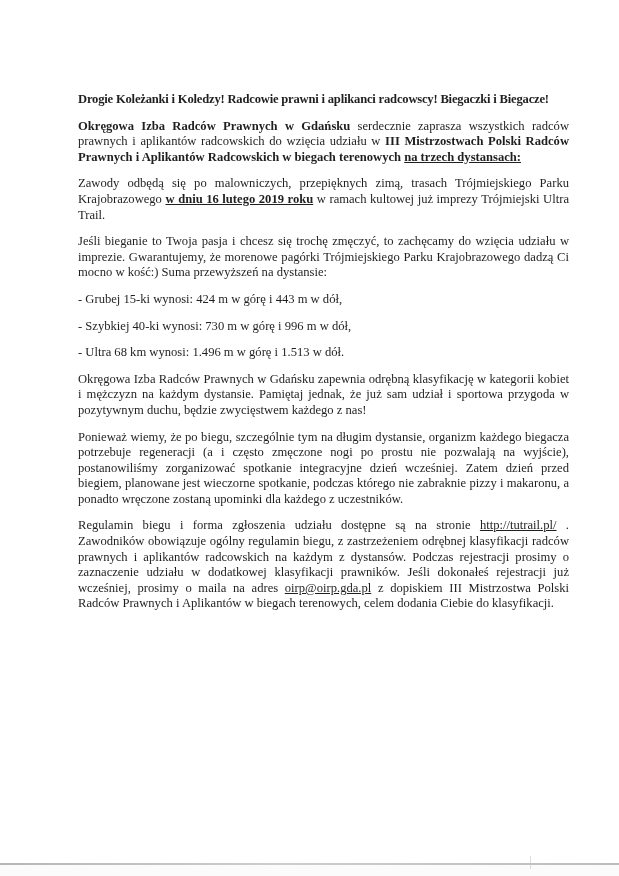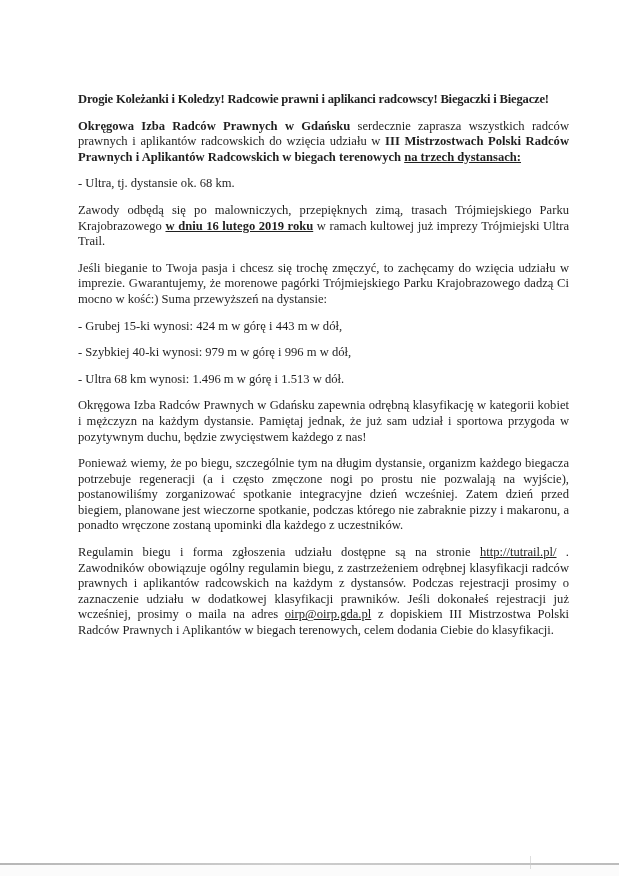--- a/index.html
+++ b/index.html
@@ -43,25 +43,24 @@
     background:#c8c8c8;opacity:.6;
   }
 </style>
 </head>
 <body>
 
 <div class="page">
   <div class="doc" id="doc">
       <p class="nowrap"><span class="b">Drogie Koleżanki i Koledzy! Radcowie prawni i aplikanci radcowscy! Biegaczki i Biegacze!</span></p>
       <p><span class="b">Okręgowa Izba Radców Prawnych w Gdańsku</span><span> serdecznie zaprasza wszystkich radców prawnych i aplikantów radcowskich do wzięcia udziału w </span><span class="b">III Mistrzostwach Polski Radców Prawnych i Aplikantów Radcowskich w biegach terenowych </span><span class="b u">na trzech dystansach:</span></p>
-      <p><span>- Ultra, tj. dystansie ok. 68 km.</span></p>
       <p><span>Zawody odbędą się po malowniczych, przepięknych zimą, trasach Trójmiejskiego Parku Krajobrazowego </span><span class="b u">w dniu 16 lutego 2019 roku</span><span> w ramach kultowej już imprezy Trójmiejski Ultra Trail.</span></p>
       <p><span>Jeśli bieganie to Twoja pasja i chcesz się trochę zmęczyć, to zachęcamy do wzięcia udziału w imprezie. Gwarantujemy, że morenowe pagórki Trójmiejskiego Parku Krajobrazowego dadzą Ci mocno w kość:) Suma przewyższeń na dystansie:</span></p>
       <p><span>- Grubej 15-ki wynosi: 424 m w górę i 443 m w dół,</span></p>
-      <p><span>- Szybkiej 40-ki wynosi: 979 m w górę i 996 m w dół,</span></p>
+      <p><span>- Szybkiej 40-ki wynosi: 730 m w górę i 996 m w dół,</span></p>
       <p><span>- Ultra 68 km wynosi: 1.496 m w górę i 1.513 w dół.</span></p>
       <p><span>Okręgowa Izba Radców Prawnych w Gdańsku zapewnia odrębną klasyfikację w kategorii kobiet i mężczyzn na każdym dystansie. Pamiętaj jednak, że już sam udział i sportowa przygoda w pozytywnym duchu, będzie zwycięstwem każdego z nas!</span></p>
       <p><span>Ponieważ wiemy, że po biegu, szczególnie tym na długim dystansie, organizm każdego biegacza potrzebuje regeneracji (a i często zmęczone nogi po prostu nie pozwalają na wyjście), postanowiliśmy zorganizować spotkanie integracyjne dzień wcześniej. Zatem dzień przed biegiem, planowane jest wieczorne spotkanie, podczas którego nie zabraknie pizzy i makaronu, a ponadto wręczone zostaną upominki dla każdego z uczestników.</span></p>
       <p><span>Regulamin biegu i forma zgłoszenia udziału dostępne są na stronie </span><span class="u link">http://tutrail.pl/</span><span> . Zawodników obowiązuje ogólny regulamin biegu, z zastrzeżeniem odrębnej klasyfikacji radców prawnych i aplikantów radcowskich na każdym z dystansów. Podczas rejestracji prosimy o zaznaczenie udziału w dodatkowej klasyfikacji prawników. Jeśli dokonałeś rejestracji już wcześniej, prosimy o maila na adres </span><span class="u link">oirp@oirp.gda.pl</span><span> z dopiskiem III Mistrzostwa Polski Radców Prawnych i Aplikantów w biegach terenowych, celem dodania Ciebie do klasyfikacji.</span></p>
     </div>
   <div class="scan-strip"></div>
   <div class="scan-line"></div>
   <div class="scan-tick"></div>
 </div>
 

